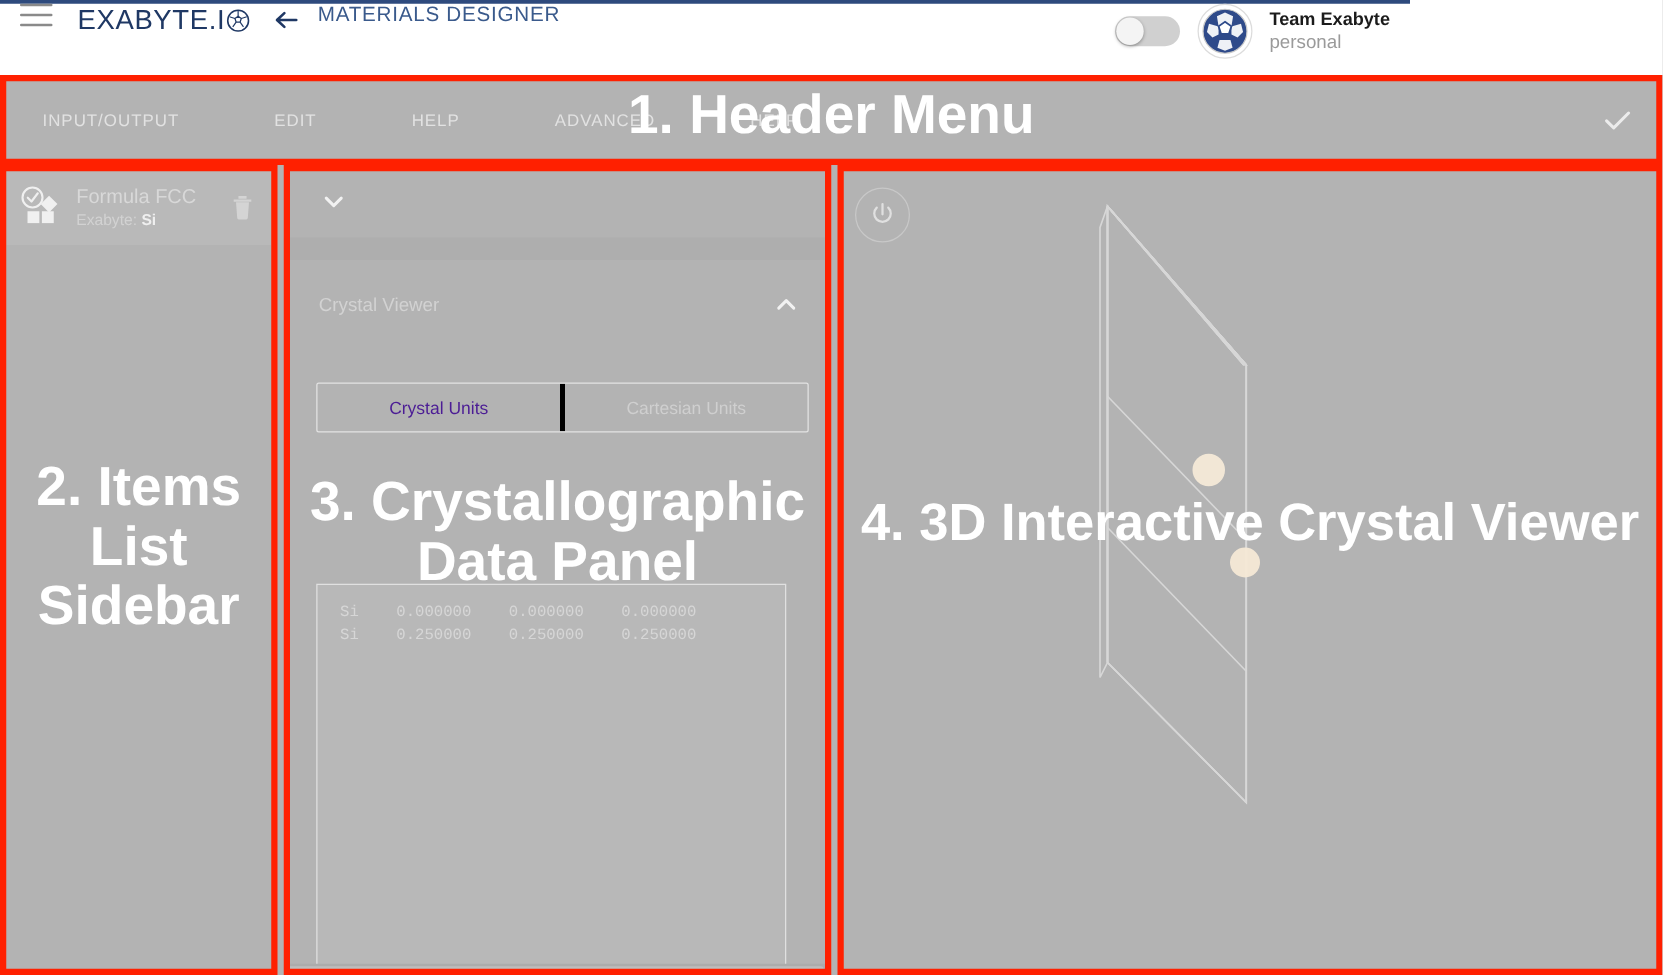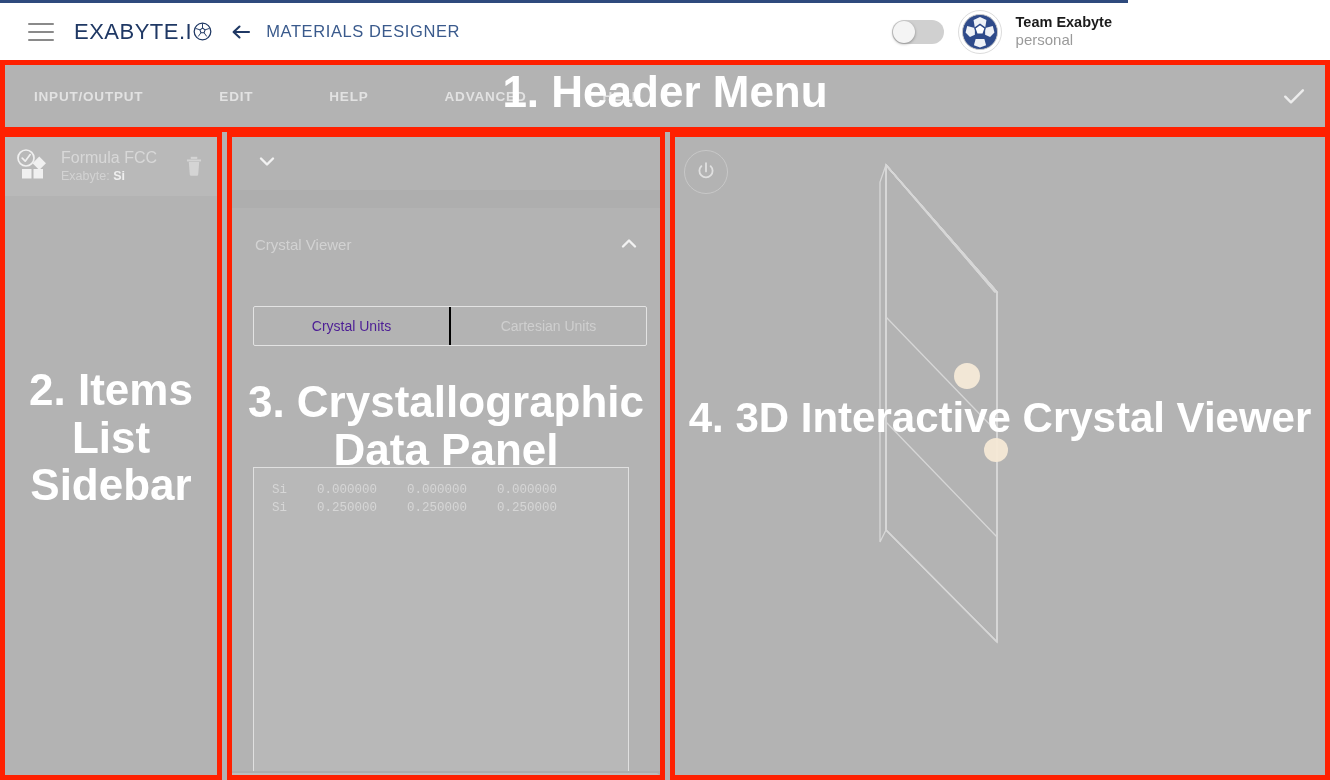--- a/index.html
+++ b/index.html
@@ -18,22 +18,21 @@
   
   #app-bar {
     position: absolute;
     left: 0; top: 0;
     width: 1128px;
     height: 60px;
     background: #ffffff;
     border-top: 3px solid #2e4a7d;
     box-sizing: border-box;
     display: flex;
-    align-items: center;
-    padding-left: 12px;
+    align-items: flex-start;
   }
   #hamburger {
     width: 26px; height: 18px;
     margin-left: 16px;
     display: flex; flex-direction: column; justify-content: space-between;
     cursor: pointer;
   }
   #hamburger span { display:block; height: 2px; background: #8a8a8a; border-radius: 1px; }
 
   #brand {
@@ -119,21 +118,21 @@
     align-items: center;
   }
   .menu-item {
     color: #e2e2e2;
     font-size: 13.5px;
     letter-spacing: 0.8px;
     padding: 0 14px;
     cursor: pointer;
     white-space: nowrap;
   }
-  #menu-items { display: flex; align-items: flex-start; margin-left: 20px; gap: 48px; font-weight: bold; }
+  #menu-items { display: flex; align-items: flex-start; margin-left: 20px; gap: 48px; }
   #menu-check {
     margin-left: auto;
     margin-right: 22px;
     color: #e8e8e8;
     display: flex; align-items: center;
     cursor: pointer;
   }
 
   
   #sidebar {
@@ -197,21 +196,21 @@
     border-radius: 2px;
     overflow: hidden;
   }
   .unit-tab {
     flex: 1 1 50%;
     display: flex; align-items: center; justify-content: center;
     font-size: 14px;
     cursor: pointer;
   }
   .unit-tab.active { color: #4c1d95; }
-  .unit-tab.inactive { color: #cfcfcf; border-left: 2px solid #000000; }
+  .unit-tab.inactive { color: #cfcfcf; border-left: 4px solid #000000; }
 
   #basis-textarea {
     position: absolute;
     left: 26px; top: 335px;
     width: 376px;
     height: 398px;
     background: #b8b8b8;
     border: 1px solid #e0e0e0;
     box-sizing: border-box;
     padding: 14px 10px 0 18px;

